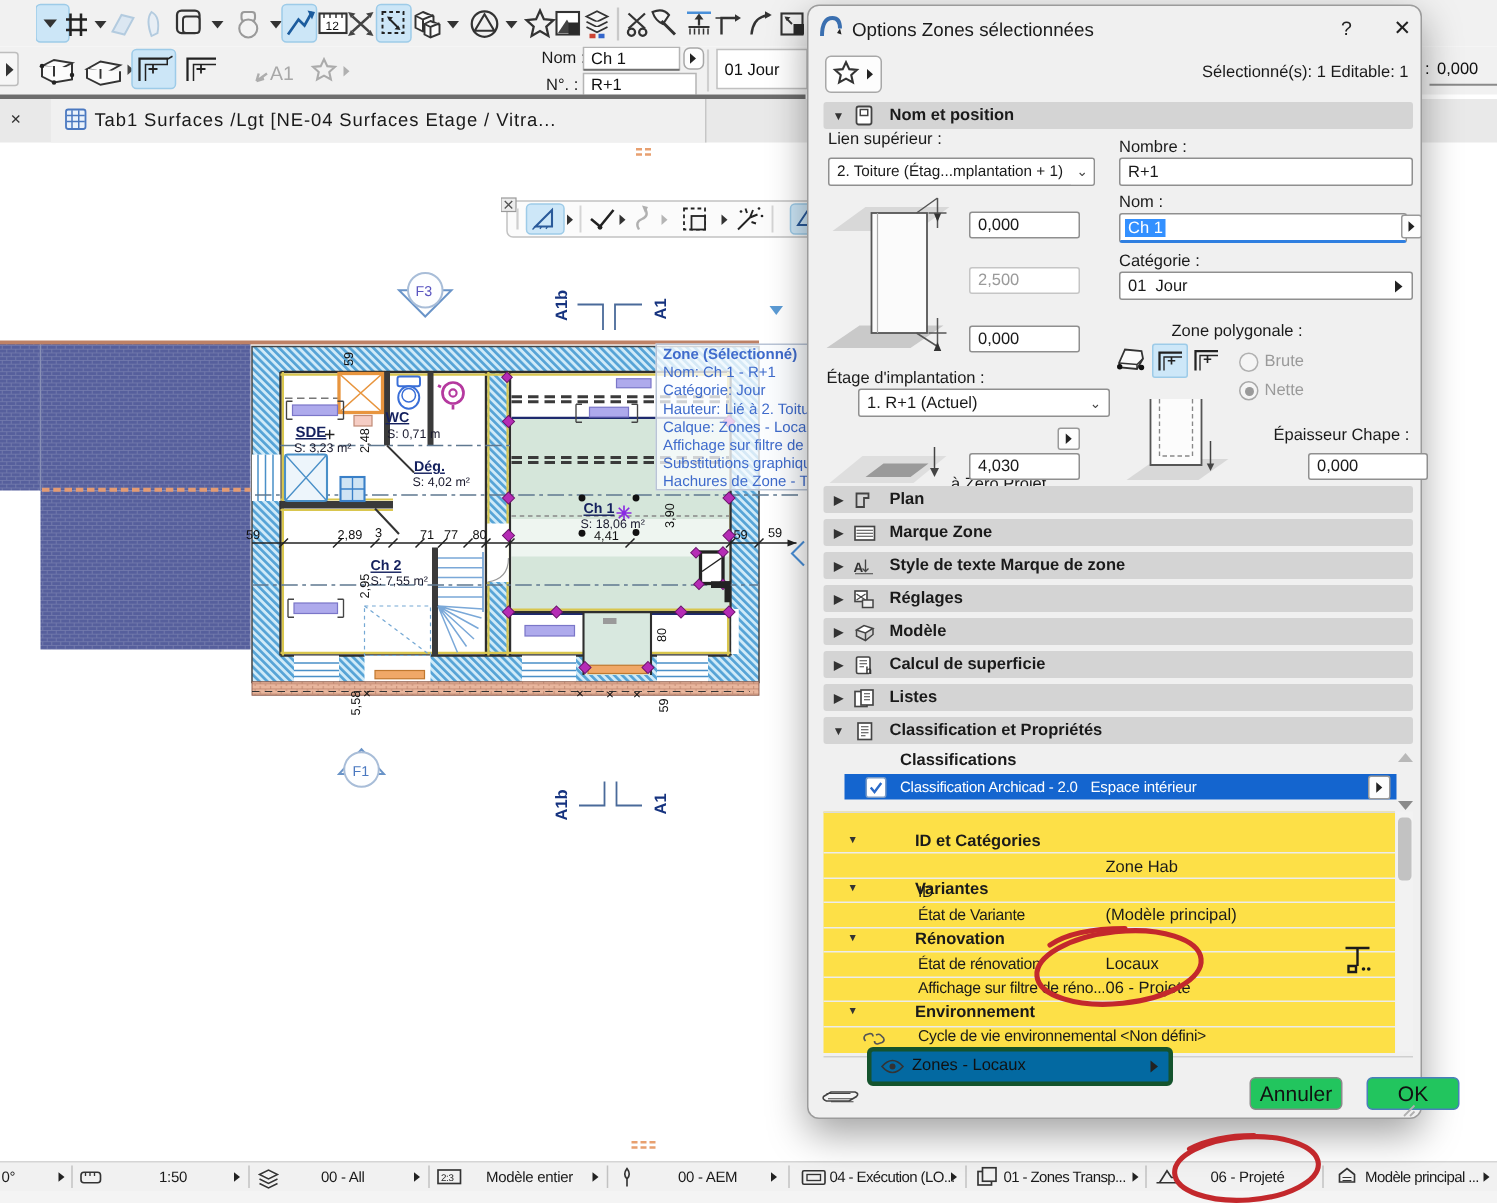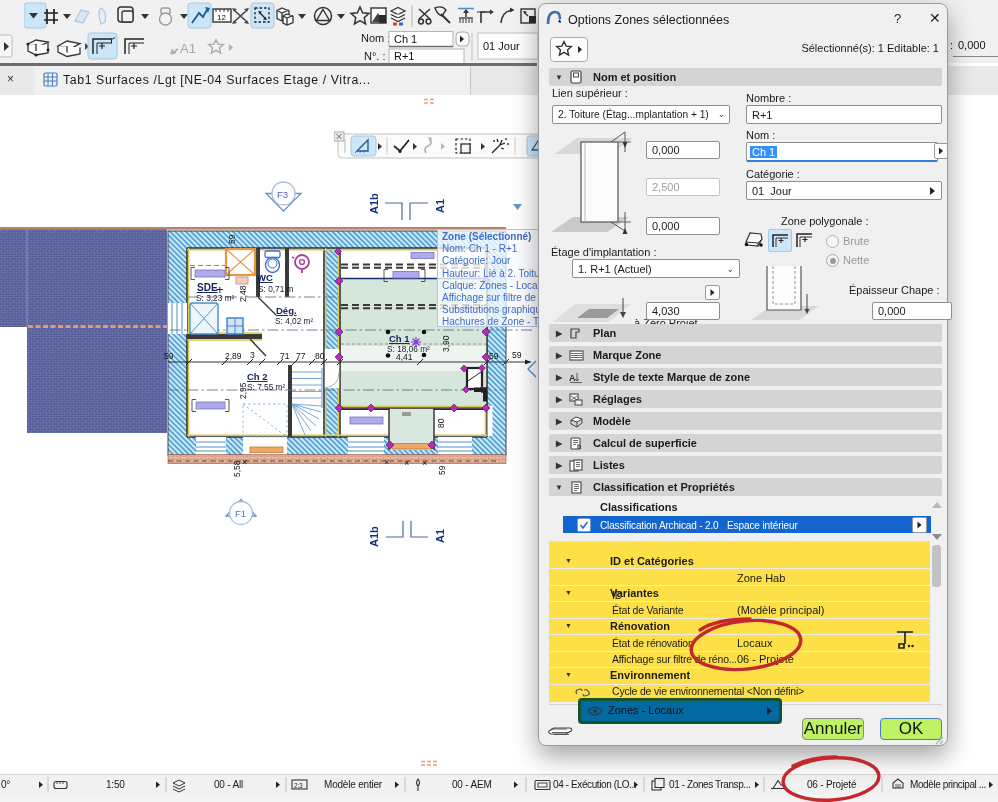--- a/index.html
+++ b/index.html
@@ -10,21 +10,21 @@
 #darkline{left:0;top:63px;width:537px;height:3px;background:#6d6d6d;z-index:5;}
 #tabbar{left:0;top:66px;width:998px;height:29px;background:#e9e9e9;z-index:5;}
 #tab1{left:34px;top:0px;width:436px;height:29px;background:#f0f0f0;border-right:1px solid #c6c6c6;}
 #statusbar{left:0;top:774px;width:998px;height:19px;background:#f1f1f1;border-top:1px solid #d5d5d5;border-bottom:1px solid #cccccc;z-index:5;font-size:11px;color:#222;}
 #below-status{left:0;top:794px;width:998px;height:8px;background:#f4f4f4;z-index:5;}
 #dialog{left:538px;top:3px;width:408px;height:741px;background:#f0f0f0;border:1px solid #9b9b9b;border-radius:8px;box-shadow:0 10px 26px rgba(0,0,0,0.37);z-index:10;font-size:11px;color:#1a1a1a;}
 .dlglabel{position:absolute;color:#1a1a1a;}
 .field{position:absolute;background:#fff;border:1px solid #8f8f8f;border-radius:2px;font-size:11px;color:#1a1a1a;padding:0 5px;display:flex;align-items:center;white-space:nowrap;overflow:hidden;}
 .secbar{position:absolute;left:10px;width:393px;height:18px;background:#d4d4d4;border-radius:2px;display:flex;align-items:center;font-weight:bold;font-size:11px;color:#1a1a1a;}
 .secarr{width:20px;text-align:center;font-size:8px;color:#333;}
-.btn{position:absolute;background:#bef264;border:1px solid #8a8a8a;border-radius:4px;display:flex;align-items:center;justify-content:center;font-size:17px;color:#111;}
+.btn{position:absolute;background:#22c55e;border:1px solid #8a8a8a;border-radius:4px;display:flex;align-items:center;justify-content:center;font-size:14px;color:#111;margin-left:31px;}
 .pgl{position:absolute;left:63px;font-size:10.5px;letter-spacing:-0.2px;color:#1a1a1a;width:124px;white-space:nowrap;overflow:hidden;}
 .pgv{position:absolute;left:188px;font-size:11px;color:#1a1a1a;}
 .pgh{position:absolute;left:61px;font-size:11px;font-weight:bold;color:#1a1a1a;}
 .pga{position:absolute;left:16px;font-size:7px;color:#333;}
 svg{display:block;}
 #canvas-svg{left:0;top:0;z-index:1;}
 #palette{left:334px;top:131px;z-index:6;}
 #tooltip{left:421px;top:229px;width:139px;height:98px;background:rgba(250,252,255,0.78);border:1px solid #b9c4d6;z-index:7;font-size:10px;color:#3f6bcc;line-height:12.2px;padding:1px 0 0 4px;box-sizing:border-box;overflow:hidden;white-space:nowrap;margin-left:16px;}
 #overlays{left:0;top:0;z-index:20;pointer-events:none;}
 </style>

